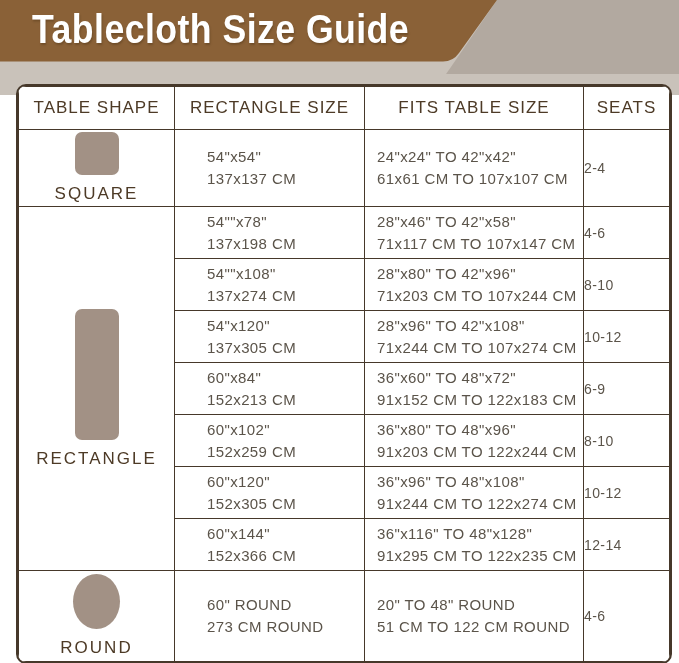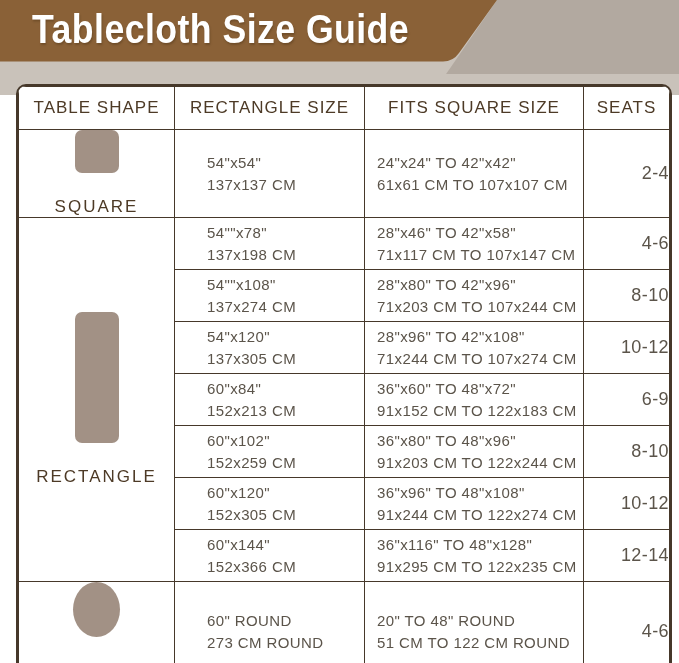--- a/index.html
+++ b/index.html
@@ -75,31 +75,31 @@
   .cloth-cell, .fits-cell {
     font-size: 15px;
     line-height: 22px;
     letter-spacing: 0.4px;
     color: var(--celltext, #5b544a);
     text-align: left;
   }
   .cloth-cell { padding-left: 32px; }
   .fits-cell  { padding-left: 12px; }
   .seats-cell {
-    font-size: 18px;
+    font-size: 14px;
     letter-spacing: 0.4px;
     color: var(--celltext, #5b544a);
-    text-align: right;
+    text-align: left;
   }
 
   .shape-cell { text-align: center; }
   .shape-inner {
     display: flex; flex-direction: column;
     align-items: center; justify-content: center;
-    gap: 24px;
+    gap: 9px;
   }
   .shape-icon { background: var(--shape, #a29185); }
   .shape-icon.square    { width: 44px; height: 43px; border-radius: 7px; }
   .shape-icon.rectangle { width: 44px; height: 131px; border-radius: 7px; }
   .shape-icon.circle    { width: 47px; height: 55px; border-radius: 50%; }
   .shape-label {
     font-size: 17px;
     letter-spacing: 2px;
     color: var(--headtext, #4d3a26);
   }
@@ -118,21 +118,21 @@
     <colgroup>
       <col style="width:156px">
       <col style="width:190px">
       <col style="width:219px">
       <col style="width:86px">
     </colgroup>
     <thead>
       <tr>
         <th>TABLE SHAPE</th>
         <th>RECTANGLE SIZE</th>
-        <th>FITS SQUARE SIZE</th>
+        <th>FITS TABLE SIZE</th>
         <th>SEATS</th>
       </tr>
     </thead>
     <tbody id="tbody">
         <tr class="row-square">
           <td class="shape-cell" rowspan="1">
             <div class="shape-inner">
               <div class="shape-icon square"></div>
               <div class="shape-label">SQUARE</div>
             </div>

